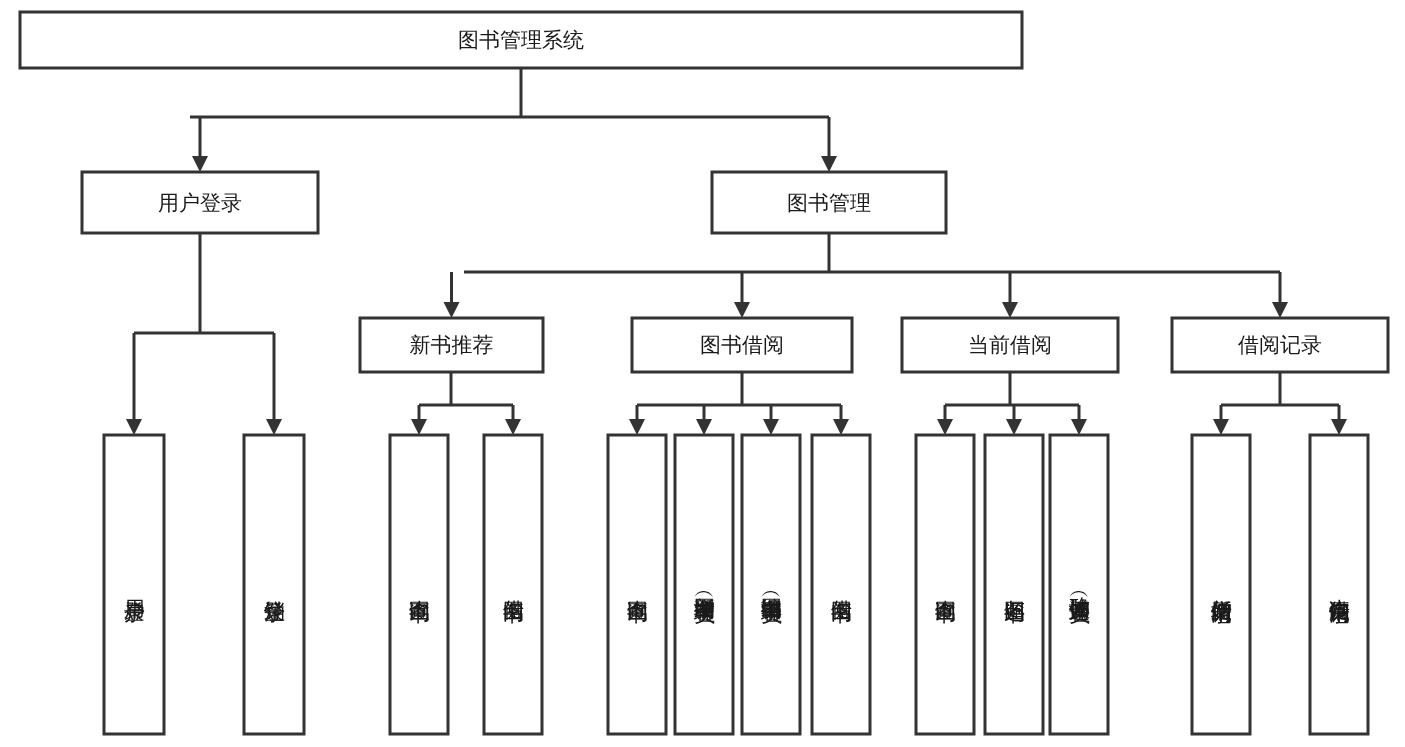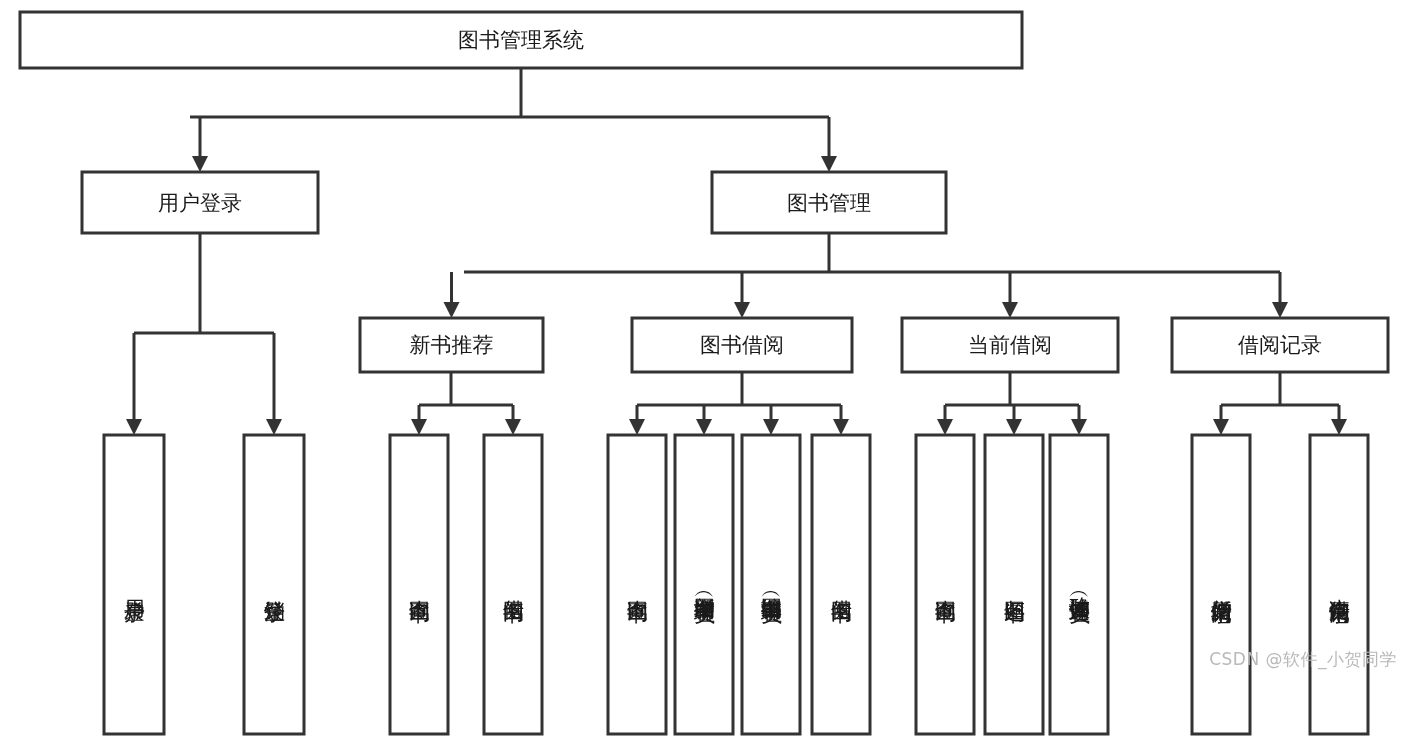--- a/index.html
+++ b/index.html
@@ -177,14 +177,13 @@
       <div class="vertical-label" style="left: 675px; top: 435px; width: 58px; height: 299px;">新增图书（管理员）</div>
       <div class="vertical-label" style="left: 742px; top: 435px; width: 58px; height: 299px;">编辑图书（管理员）</div>
       <div class="vertical-label" style="left: 812px; top: 435px; width: 58px; height: 299px;">借阅图书</div>
       <div class="vertical-label" style="left: 916px; top: 435px; width: 58px; height: 299px;">查询图书</div>
       <div class="vertical-label" style="left: 985px; top: 435px; width: 58px; height: 299px;">归还图书</div>
       <div class="vertical-label" style="left: 1050px; top: 435px; width: 58px; height: 299px;">确认归还（管理员）</div>
       <div class="vertical-label" style="left: 1192px; top: 435px; width: 58px; height: 299px;">新增借阅记录</div>
       <div class="vertical-label" style="left: 1310px; top: 435px; width: 58px; height: 299px;">查询借阅记录</div>
     </div>
 
-  <div class="watermark">CSDN @软件_小贺同学</div>
 </div>
 
 </body></html>

